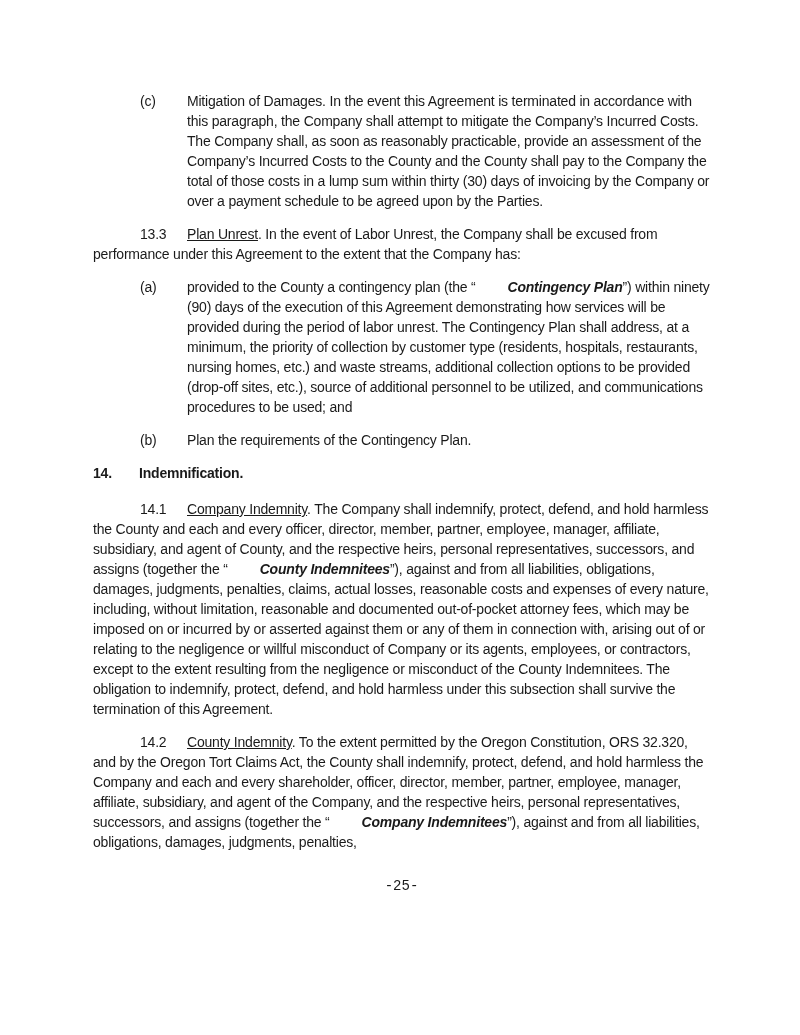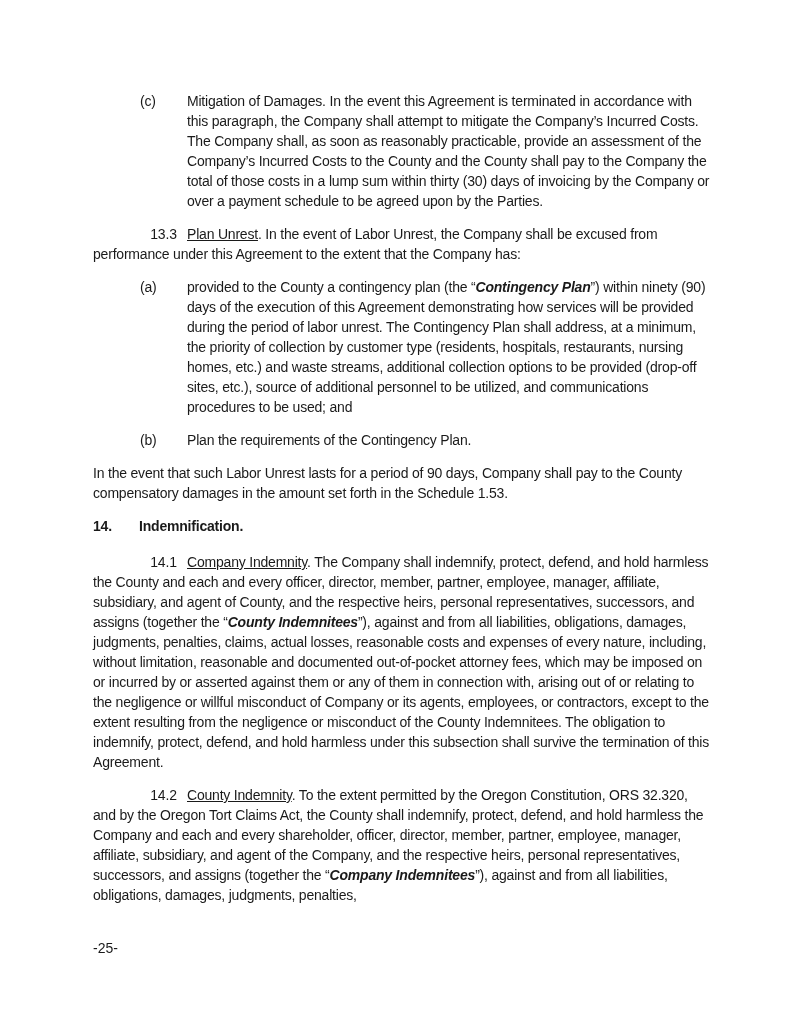--- a/index.html
+++ b/index.html
@@ -17,29 +17,29 @@
     color: #1a1a1a;
     overflow: hidden;
   }
   .para { margin-bottom: 13px; }
   
   .letter-para { display: flex; margin-left: 47px; margin-bottom: 13px; }
   .letter-label { flex: 0 0 47px; }
   .letter-body { flex: 1 1 auto; }
   
   .hang { text-indent: 47px; margin-bottom: 13px; }
-  .hang .num { display: inline-block; width: 47px; text-indent: 0; text-align: center; }
+  .hang .num { display: inline-block; width: 47px; text-indent: 0; }
   .heading { font-weight: bold; margin-bottom: 16px; }
   .heading .num { display: inline-block; width: 46px; }
   
   .r-normal { }
   .r-italic { }
-  .r-bolditalic { font-weight: bold; font-style: italic; }
+  .r-bolditalic { font-weight: bold; font-style: italic; margin-left: 32px; }
   .r-underline { text-decoration: underline; }
-  .footer { text-align: left; margin-top: 33px; letter-spacing: 0; }
+  .footer { text-align: center; margin-top: 24px; letter-spacing: 0; font-family: Liberation Mono, monospace; }
 </style>
 </head>
 <body>
 
 <div class="page">
 
   <div class="letter-para">
     <span class="letter-label">(c)</span>
     <div class="letter-body"><span class="r-italic">Mitigation of Damages</span><span class="r-normal">. In the event this Agreement is terminated in accordance with this paragraph, the Company shall attempt to mitigate the Company’s Incurred Costs. The Company shall, as soon as reasonably practicable, provide an assessment of the Company’s Incurred Costs to the County and the County shall pay to the Company the total of those costs in a lump sum within thirty (30) days of invoicing by the Company or over a payment schedule to be agreed upon by the Parties.</span></div>
   </div>
@@ -49,21 +49,20 @@
   <div class="letter-para">
     <span class="letter-label">(a)</span>
     <div class="letter-body"><span class="r-normal">provided to the County a contingency plan (the “</span><span class="r-bolditalic">Contingency Plan</span><span class="r-normal">”) within ninety (90) days of the execution of this Agreement demonstrating how services will be provided during the period of labor unrest. The Contingency Plan shall address, at a minimum, the priority of collection by customer type (residents, hospitals, restaurants, nursing homes, etc.) and waste streams, additional collection options to be provided (drop-off sites, etc.), source of additional personnel to be utilized, and communications procedures to be used; and</span></div>
   </div>
 
   <div class="letter-para">
     <span class="letter-label">(b)</span>
     <div class="letter-body"><span class="r-normal">Plan the requirements of the Contingency Plan.</span></div>
   </div>
 
-  <p class="para"><span class="r-normal">In the event that such Labor Unrest lasts for a period of 90 days, Company shall pay to the County compensatory damages in the amount set forth in the Schedule 1.53.</span></p>
 
   <p class="heading"><span class="num">14.</span><span>Indemnification.</span></p>
 
   <p class="hang"><span class="num">14.1</span><span><span class="r-underline">Company Indemnity</span><span class="r-normal">. The Company shall indemnify, protect, defend, and hold harmless the County and each and every officer, director, member, partner, employee, manager, affiliate, subsidiary, and agent of County, and the respective heirs, personal representatives, successors, and assigns (together the “</span><span class="r-bolditalic">County Indemnitees</span><span class="r-normal">”), against and from all liabilities, obligations, damages, judgments, penalties, claims, actual losses, reasonable costs and expenses of every nature, including, without limitation, reasonable and documented out-of-pocket attorney fees, which may be imposed on or incurred by or asserted against them or any of them in connection with, arising out of or relating to the negligence or willful misconduct of Company or its agents, employees, or contractors, except to the extent resulting from the negligence or misconduct of the County Indemnitees. The obligation to indemnify, protect, defend, and hold harmless under this subsection shall survive the termination of this Agreement.</span></span></p>
 
   <p class="hang"><span class="num">14.2</span><span><span class="r-underline">County Indemnity</span><span class="r-normal">. To the extent permitted by the Oregon Constitution, ORS 32.320, and by the Oregon Tort Claims Act, the County shall indemnify, protect, defend, and hold harmless the Company and each and every shareholder, officer, director, member, partner, employee, manager, affiliate, subsidiary, and agent of the Company, and the respective heirs, personal representatives, successors, and assigns (together the “</span><span class="r-bolditalic">Company Indemnitees</span><span class="r-normal">”), against and from all liabilities, obligations, damages, judgments, penalties,</span></span></p>
 
   <div class="footer">-25-</div>
 
 </div>

